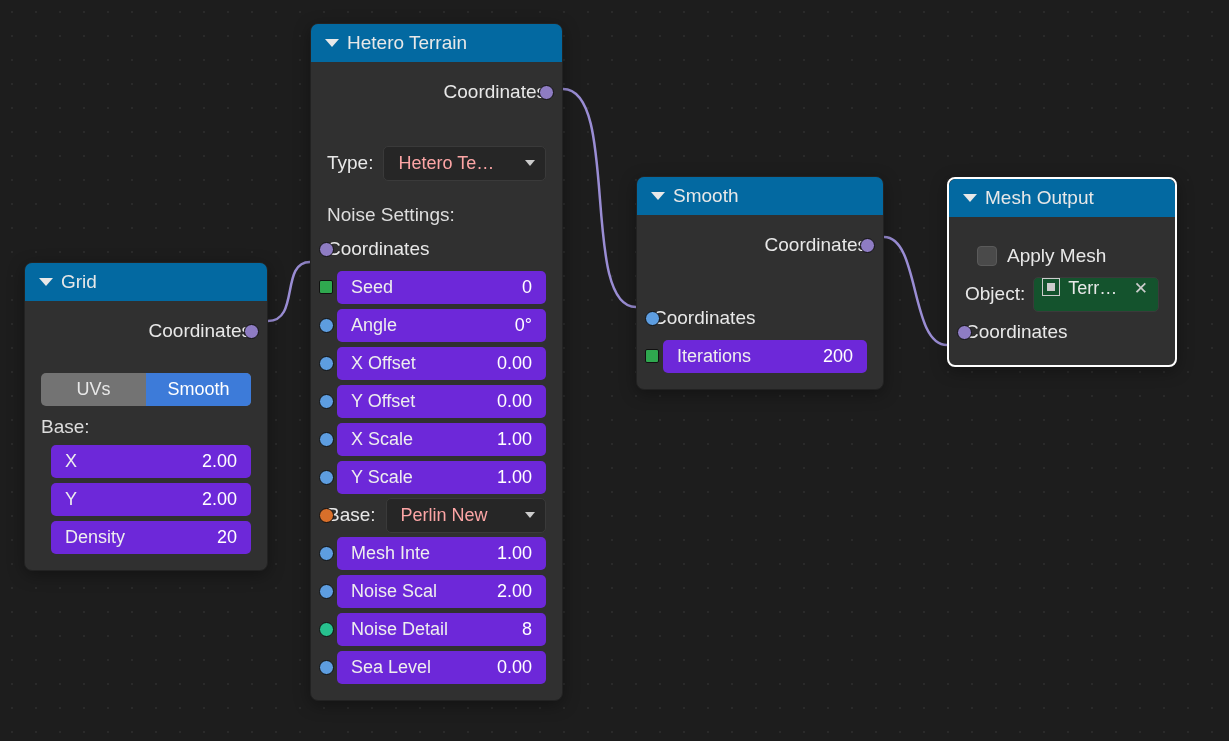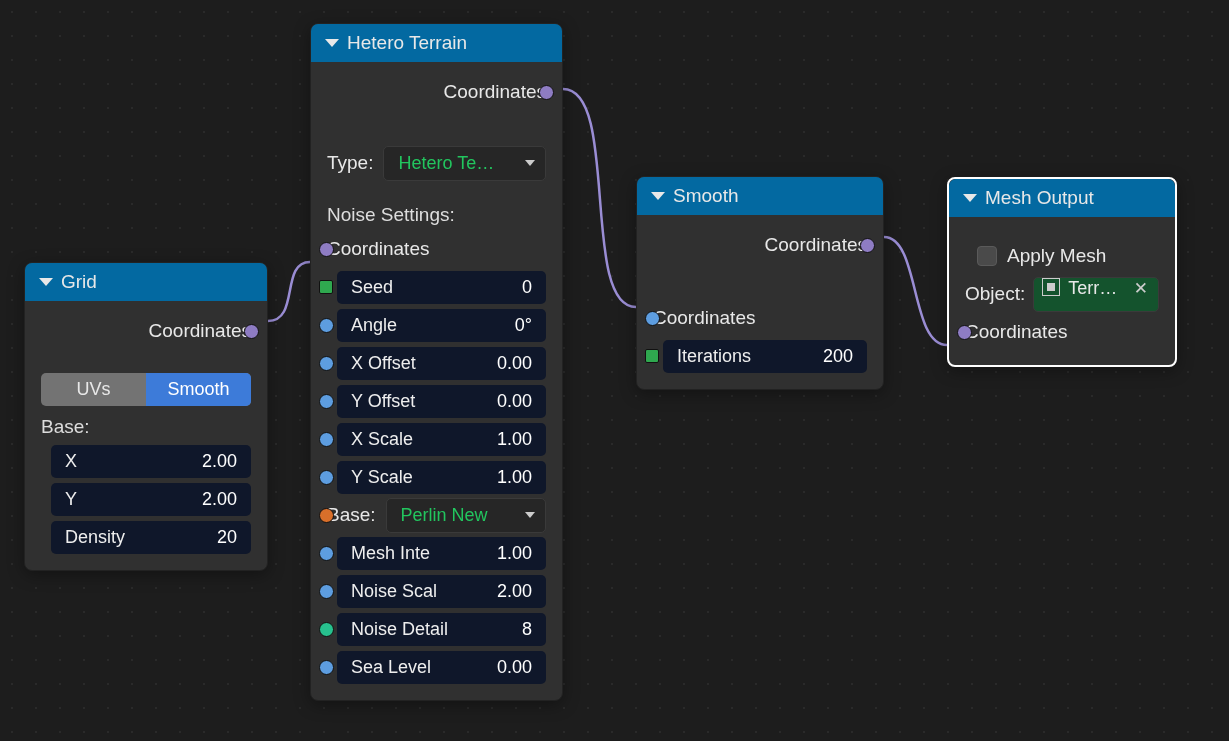--- a/index.html
+++ b/index.html
@@ -59,40 +59,40 @@
   .sq { border-radius: 2px; width: 14px; height: 14px; }
   .c-purple { background: #8e7cc3; }
   .c-blue   { background: #5d9de0; }
   .c-green  { background: #2fa84f; }
   .c-teal   { background: #27c18e; }
   .c-orange { background: #d96f2a; }
   .field {
     display: flex;
     justify-content: space-between;
     align-items: center;
-    background: #0f172a;
+    background: #6d28d9;
     border-radius: 5px;
     padding: 0 14px;
     height: 33px;
     font-size: 18px;
     color: #eee;
     flex: 1;
   }
   .field span:last-child { color: #fff; }
   .dropdown {
     display: flex;
     align-items: center;
     justify-content: space-between;
     background: #262626;
     border: 1px solid #3a3a3a;
     border-radius: 5px;
     padding: 0 10px 0 14px;
     height: 35px;
     font-size: 18px;
-    color: #22c55e;
+    color: #fca5a5;
     flex: 1;
   }
   .dd-caret {
     width: 0; height: 0;
     border-left: 5px solid transparent;
     border-right: 5px solid transparent;
     border-top: 6px solid #ccc;
     margin-left: 8px;
   }
   .seg {

